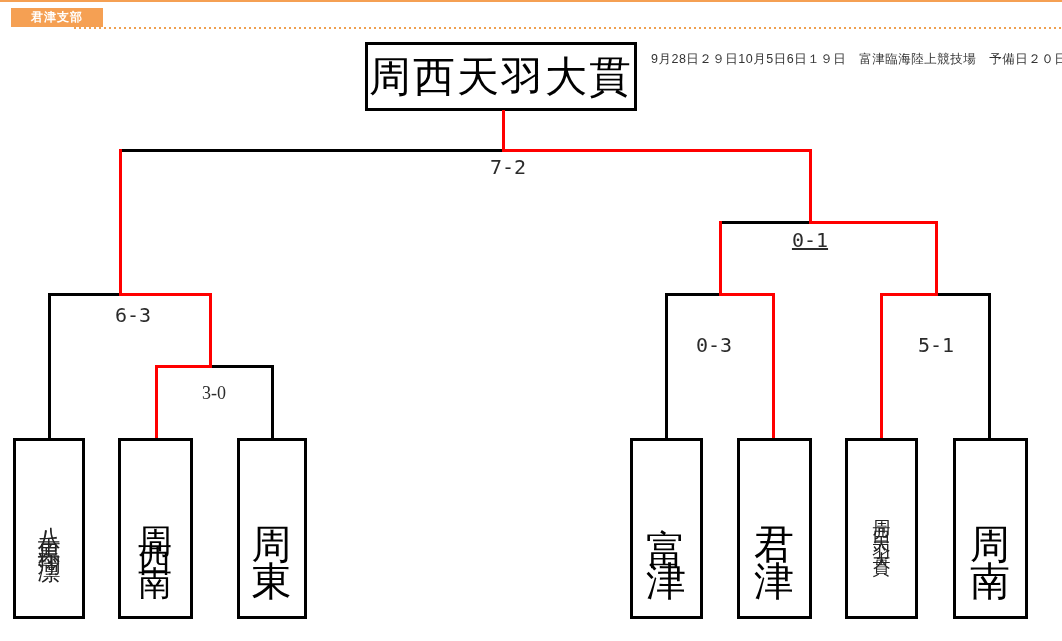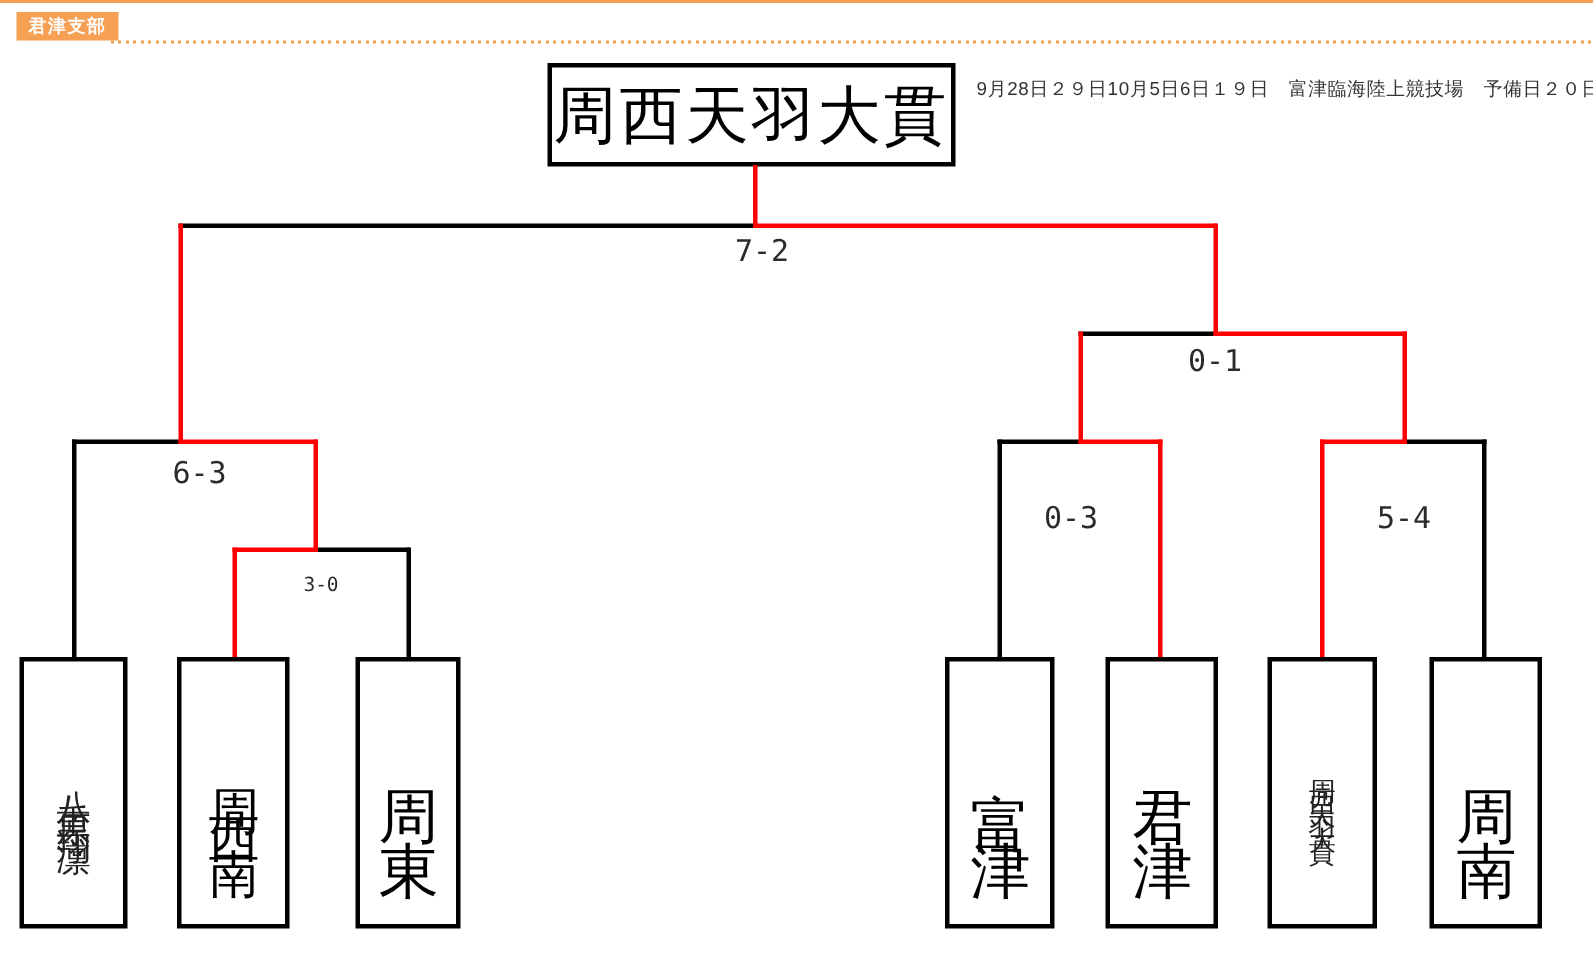--- a/index.html
+++ b/index.html
@@ -9,21 +9,21 @@
     background:#ffffff;
     font-family:"Liberation Sans", sans-serif;
     overflow:hidden;
   }
   
   .top-bar { position:absolute; left:0; top:0; width:1062px; height:2px; background:#f5a053; }
   .badge {
     position:absolute; left:11px; top:8px; height:19px;
     background:#f5a053; color:#ffffff;
     font-size:12px; font-weight:bold; letter-spacing:1px;
-    display:flex; align-items:center; padding:0 8px;
+    display:flex; align-items:center; padding:0 20px;
   }
   .dotted-rule {
     position:absolute; left:74px; top:27px; width:988px; height:2px;
     background-image:repeating-linear-gradient(90deg,#f0a050 0 2px,transparent 2px 5px);
   }
   .event-info {
     position:absolute; left:651px; top:51px;
     font-size:12.5px; color:#333333; letter-spacing:0.5px; white-space:nowrap;
   }
   
@@ -36,21 +36,21 @@
     border:3px solid #000; box-sizing:border-box; background:#fff;
     display:flex; align-items:center; justify-content:center;
   }
   .champion-name { font-size:42px; color:#000; letter-spacing:2px; white-space:nowrap; }
   
   .score {
     position:absolute; transform:translateX(-50%);
     font-family:"DejaVu Sans Mono", monospace;
     font-size:20px; color:#2b2b2b; white-space:nowrap;
   }
-  .score.small { font-size:13px; }
+  .score.small { font-size:18px;font-family:Liberation Serif, serif; }
   
   .team-box {
     position:absolute; top:438px; height:181px;
     border:3px solid #000; box-sizing:border-box; background:#fff;
     display:flex; align-items:center; justify-content:center;
   }
   .team-name {
     writing-mode:vertical-rl; text-orientation:upright;
     color:#000; line-height:1; white-space:nowrap;
   }
@@ -98,23 +98,23 @@
   <div class="ln red" style="left:880px;top:293px;width:58px;height:3px;"></div>
   <div class="ln red" style="left:880px;top:293px;width:3px;height:147px;"></div>
   <div class="ln red" style="left:119px;top:293px;width:93px;height:3px;"></div>
   <div class="ln red" style="left:209px;top:293px;width:3px;height:75px;"></div>
   <div class="ln red" style="left:155px;top:365px;width:57px;height:3px;"></div>
   <div class="ln red" style="left:155px;top:365px;width:3px;height:75px;"></div>
 
   <div class="score" style="left:508px;top:155px;">7-2</div>
   <div class="score" style="left:133px;top:303px;">6-3</div>
   <div class="score small" style="left:214px;top:383px;">3-0</div>
-  <div class="score" style="left:810px;top:228px;">0-1</div>
+  <div class="score" style="left:810px;top:228px;text-decoration:underline;">0-1</div>
   <div class="score" style="left:714px;top:333px;">0-3</div>
-  <div class="score" style="left:936px;top:333px;">5-4</div>
+  <div class="score" style="left:936px;top:333px;">5-1</div>
 
   <div class="team-box" style="left:13px;width:72px;">
     <span class="team-name sz5">八重原翔凛</span>
   </div>
   <div class="team-box" style="left:118px;width:75px;">
     <span class="team-name sz3">周西南</span>
   </div>
   <div class="team-box" style="left:237px;width:70px;">
     <span class="team-name sz2">周東</span>
   </div>

